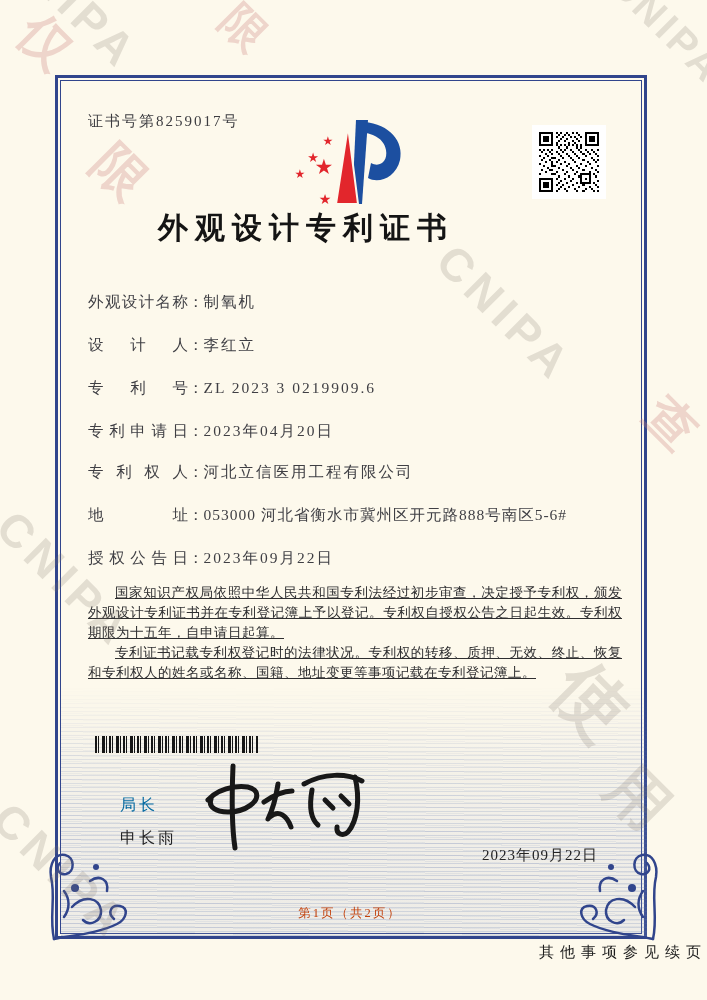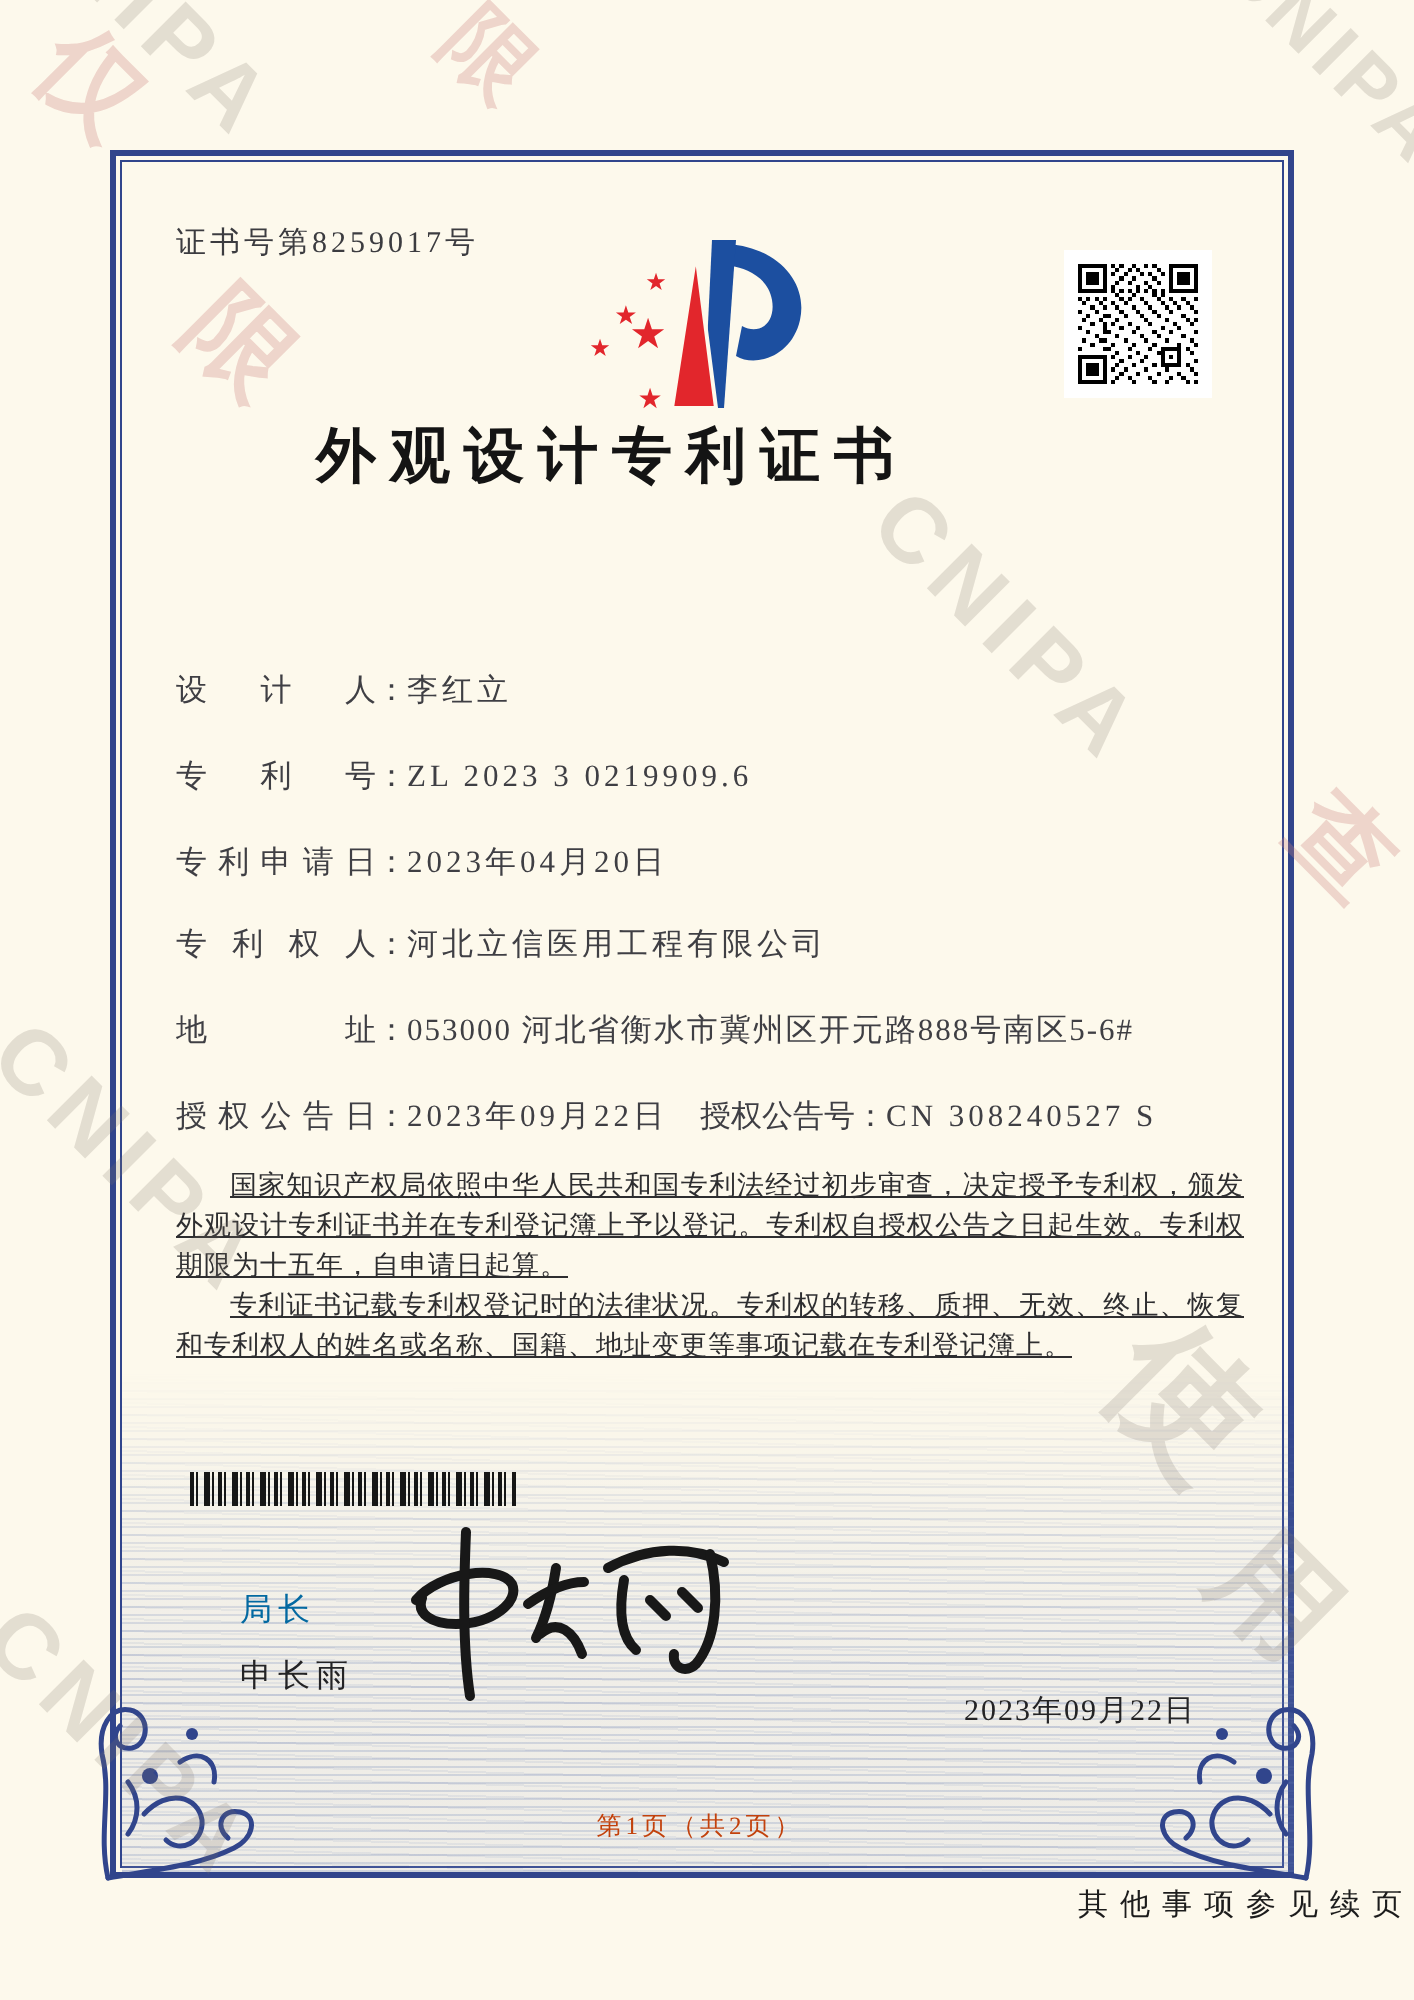--- a/index.html
+++ b/index.html
@@ -141,40 +141,40 @@
         M9,24h1v1h-1z M13,24h1v1h-1z M18,24h1v1h-1z M26,24h1v1h-1z
         M8,25h1v1h-1z M11,25h1v1h-1z M16,25h1v1h-1z M21,25h1v1h-1z M27,25h1v1h-1z
         M10,26h1v1h-1z M14,26h1v1h-1z M19,26h1v1h-1z M24,26h1v1h-1z M28,26h1v1h-1z
         M9,27h1v1h-1z M12,27h1v1h-1z M17,27h1v1h-1z M22,27h1v1h-1z M25,27h1v1h-1z
         M8,28h1v1h-1z M13,28h1v1h-1z M18,28h1v1h-1z M21,28h1v1h-1z M26,28h1v1h-1z M28,28h1v1h-1z"></path>
     </svg>
   </div>
 
   <div class="doc-title">外观设计专利证书</div>
 
+  <div class="frow" style="top:292px">
+    <span class="flabel">外观设计名称</span><span>：</span><span class="fvalue">制氧机</span>
+  </div>
   <div class="frow" style="top:335px">
     <span class="flabel">设计人</span><span>：</span><span class="fvalue">李红立</span>
   </div>
   <div class="frow" style="top:378px">
     <span class="flabel">专利号</span><span>：</span><span class="fvalue">ZL 2023 3 0219909.6</span>
   </div>
   <div class="frow" style="top:421px">
     <span class="flabel">专利申请日</span><span>：</span><span class="fvalue">2023年04月20日</span>
   </div>
   <div class="frow" style="top:462px">
     <span class="flabel">专利权人</span><span>：</span><span class="fvalue">河北立信医用工程有限公司</span>
   </div>
   <div class="frow" style="top:505px">
     <span class="flabel">地址</span><span>：</span><span class="fvalue" style="letter-spacing:1px">053000 河北省衡水市冀州区开元路888号南区5-6#</span>
   </div>
   <div class="frow" style="top:548px">
     <span class="flabel">授权公告日</span><span>：</span><span class="fvalue">2023年09月22日</span>
-    <span class="grant-right">
-      <span>授权公告号</span><span>：</span><span class="fvalue">CN 308240527 S</span>
-    </span>
   </div>
 
   <div class="paras">
     <p>国家知识产权局依照中华人民共和国专利法经过初步审查，决定授予专利权，颁发外观设计专利证书并在专利登记簿上予以登记。专利权自授权公告之日起生效。专利权期限为十五年，自申请日起算。</p>
     <p>专利证书记载专利权登记时的法律状况。专利权的转移、质押、无效、终止、恢复和专利权人的姓名或名称、国籍、地址变更等事项记载在专利登记簿上。</p>
   </div>
 
   <div class="barcode"></div>
 
   <div class="signer-title">局长</div>

